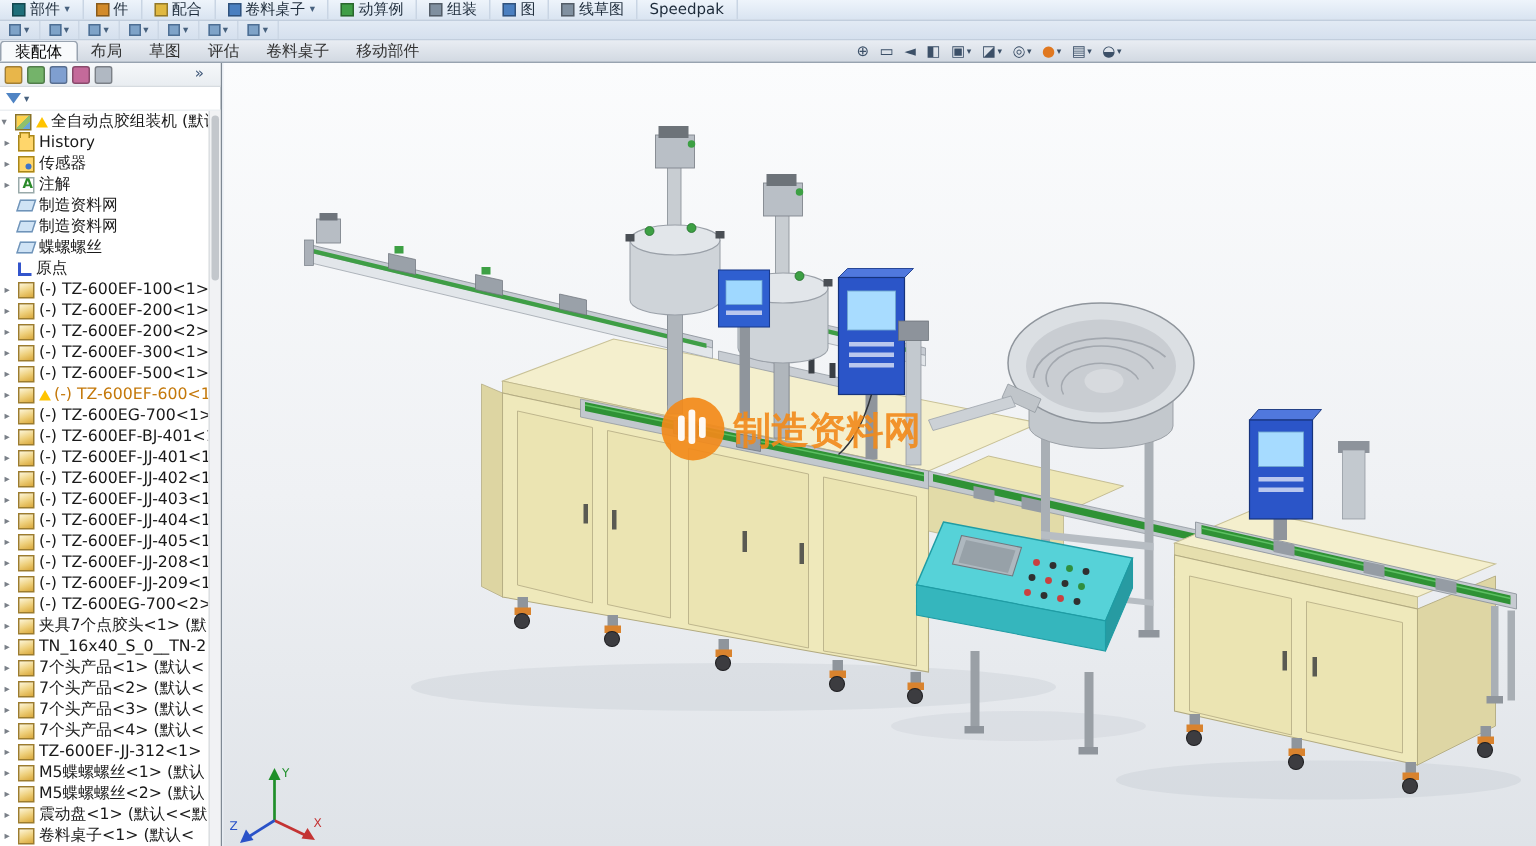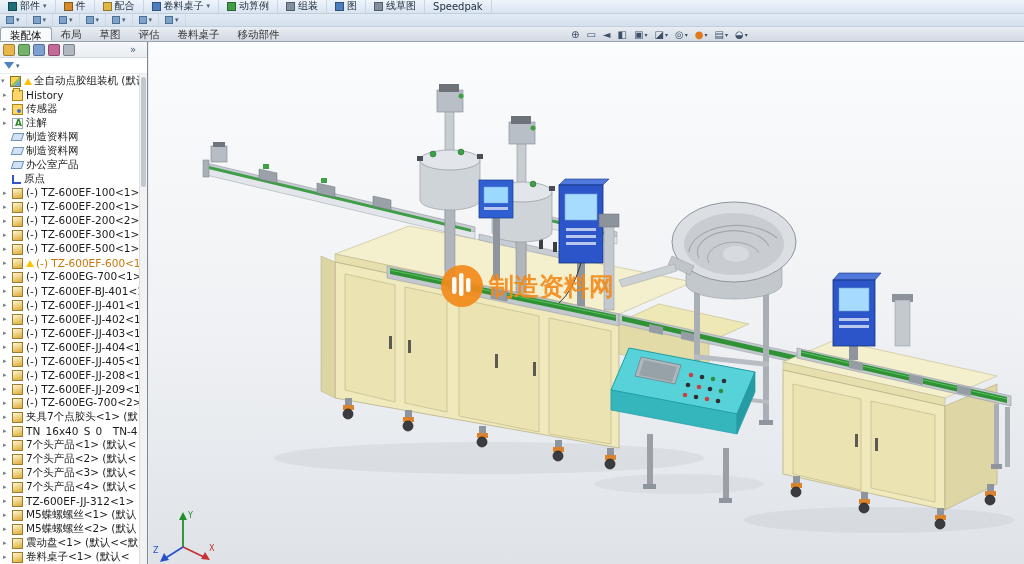--- a/index.html
+++ b/index.html
@@ -237,21 +237,21 @@
         <span class="tlabel">制造资料网</span>
       </div>
       <div class="trow">
         <span class="arrow"></span>
         <span class="ti ti-plane"></span>
         <span class="tlabel">制造资料网</span>
       </div>
       <div class="trow">
         <span class="arrow"></span>
         <span class="ti ti-plane"></span>
-        <span class="tlabel">办公室产品</span>
+        <span class="tlabel">蝶螺螺丝</span>
       </div>
       <div class="trow">
         <span class="arrow"></span>
         <span class="ti ti-origin"></span>
         <span class="tlabel">原点</span>
       </div>
       <div class="trow">
         <span class="arrow">▸</span>
         <span class="ti ti-part"></span>
         <span class="tlabel">(-) TZ-600EF-100&lt;1&gt; (默</span>
@@ -333,21 +333,21 @@
         <span class="tlabel">(-) TZ-600EG-700&lt;2&gt; (默</span>
       </div>
       <div class="trow">
         <span class="arrow">▸</span>
         <span class="ti ti-part"></span>
         <span class="tlabel">夹具7个点胶头&lt;1&gt; (默</span>
       </div>
       <div class="trow">
         <span class="arrow">▸</span>
         <span class="ti ti-part"></span>
-        <span class="tlabel">TN_16x40_S_0__TN-4</span>
+        <span class="tlabel">TN_16x40_S_0__TN-2</span>
       </div>
       <div class="trow">
         <span class="arrow">▸</span>
         <span class="ti ti-part"></span>
         <span class="tlabel">7个头产品&lt;1&gt; (默认&lt;</span>
       </div>
       <div class="trow">
         <span class="arrow">▸</span>
         <span class="ti ti-part"></span>
         <span class="tlabel">7个头产品&lt;2&gt; (默认&lt;</span>

